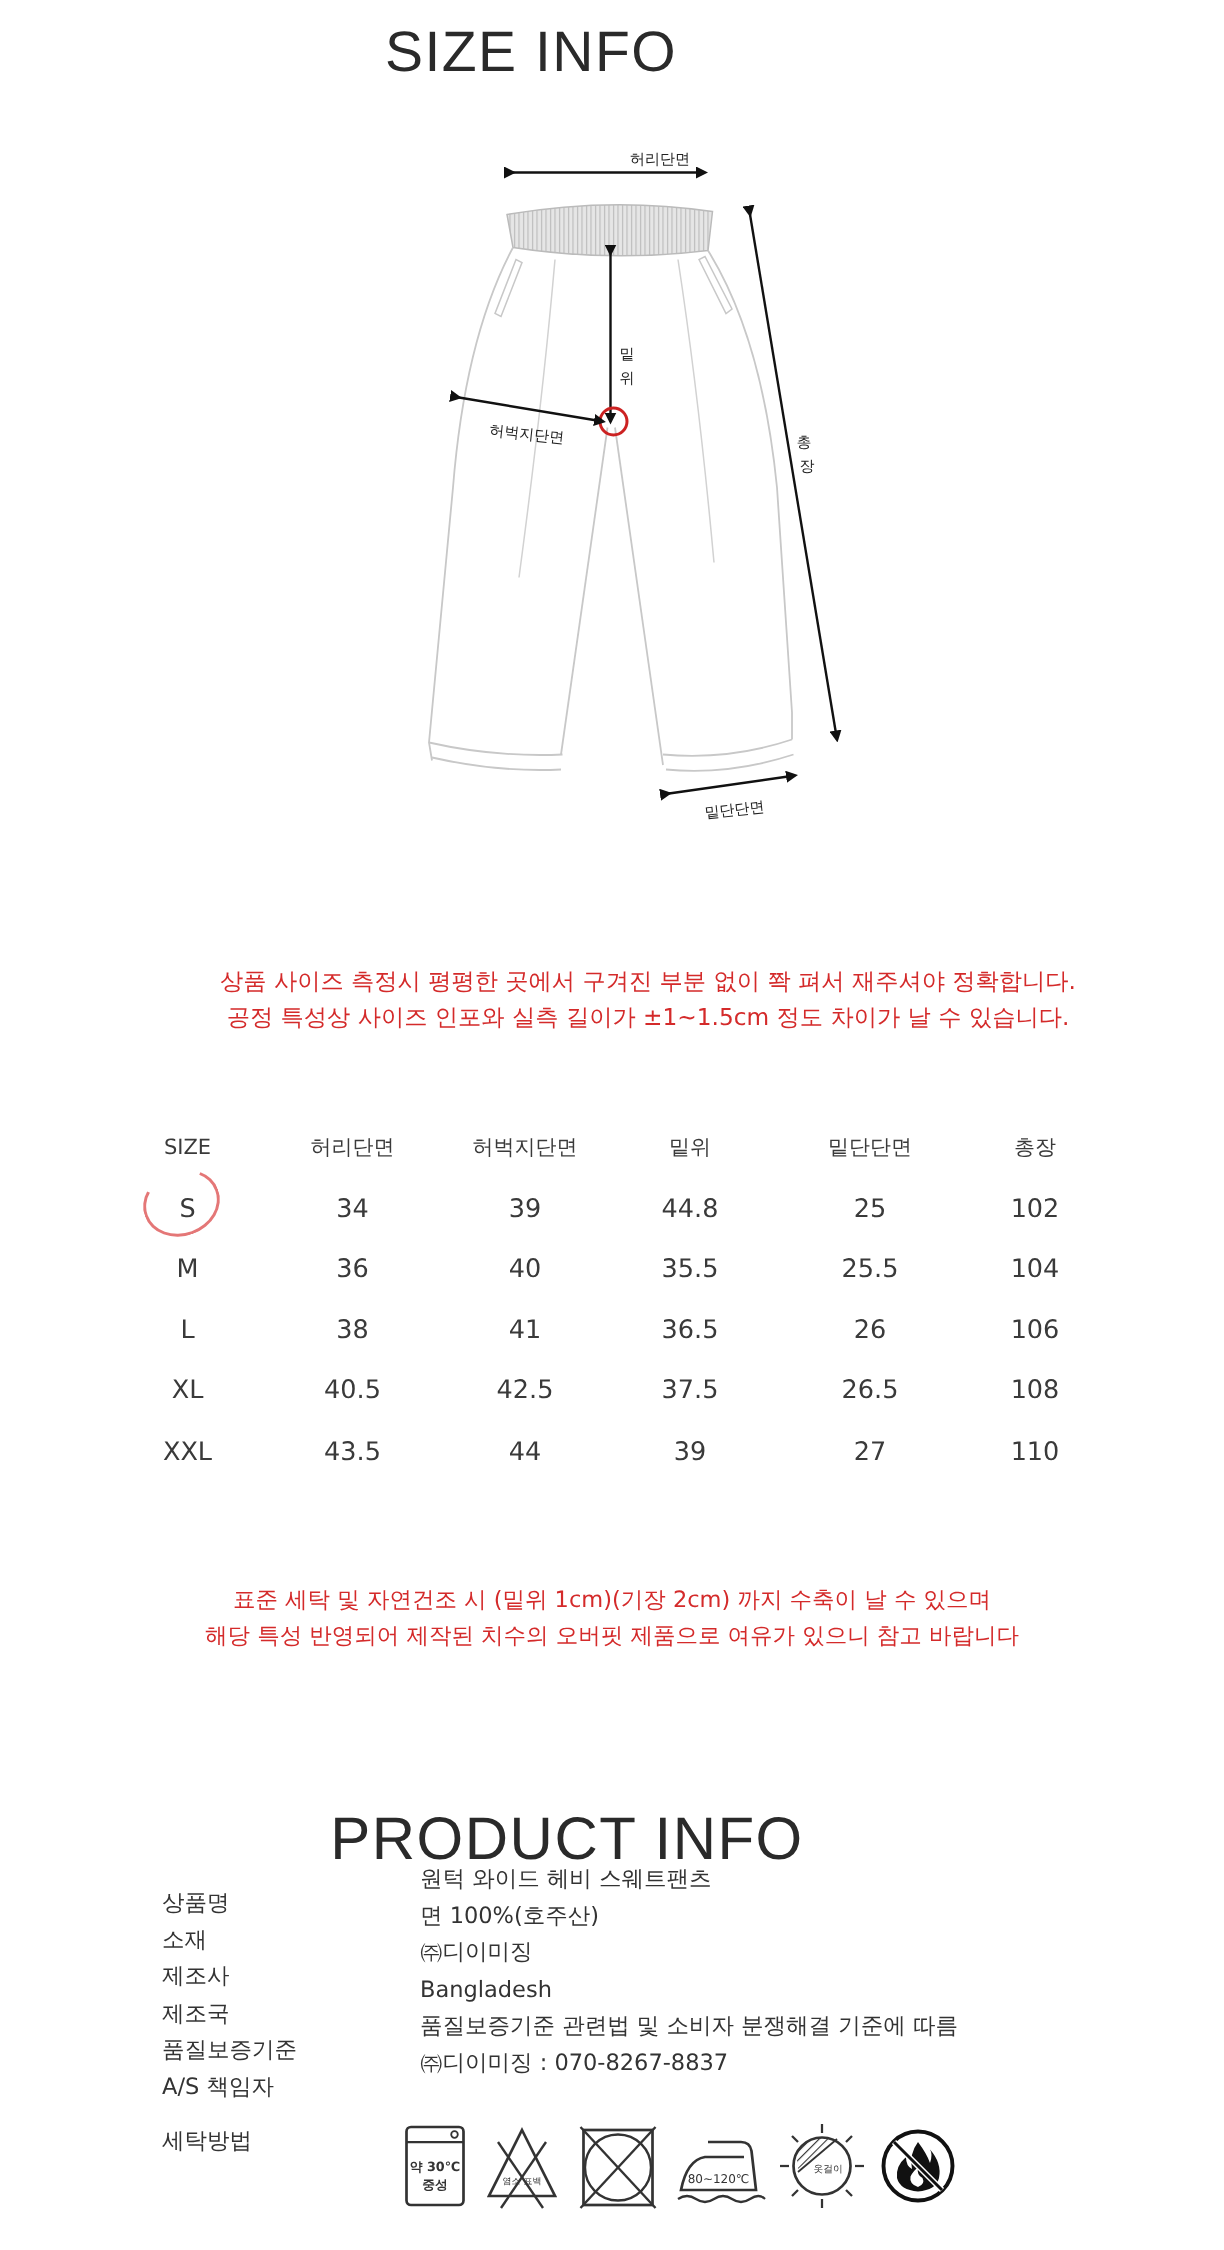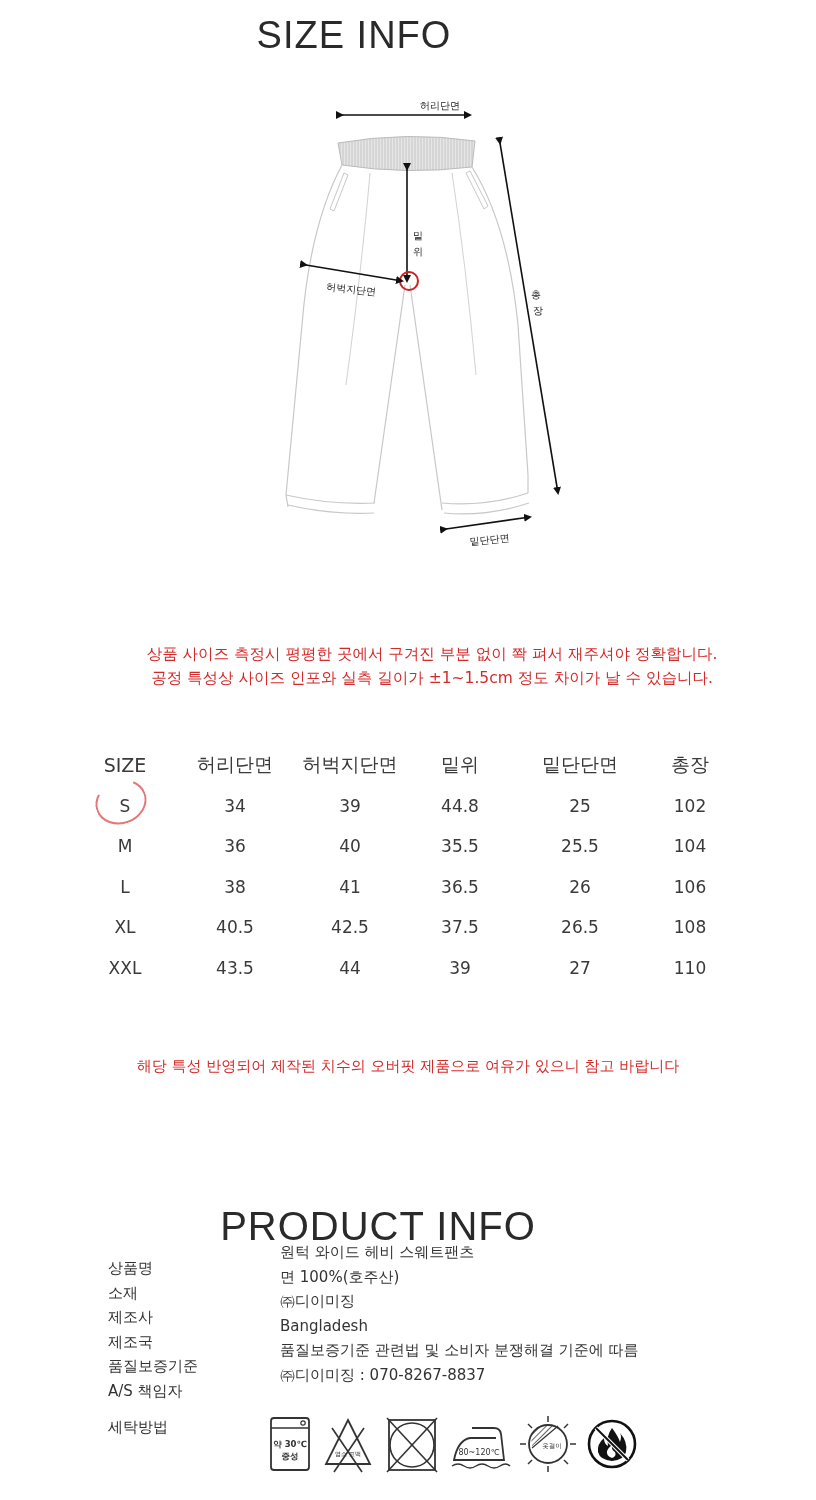--- a/index.html
+++ b/index.html
@@ -6,21 +6,21 @@
   body { width:816px; height:1500px; position:relative; overflow:hidden; font-family:"DejaVu Sans", sans-serif; color:#333; }
   .section-title { position:absolute; left:0; width:708px; text-align:center; font-family:Liberation Sans, sans-serif; font-weight:300; color:#2a2a2a; letter-spacing:1px; }
   #size-title { top:14px; font-size:38px; }
   #product-title { top:1204px; font-size:40px;margin-left:24px; }
   #diagram { position:absolute; left:270px; top:85px; width:300px; height:470px; }
   .notice { position:absolute; left:0; width:816px; text-align:center; color:#d42a2a; font-size:15.5px; line-height:24px; }
   #notice-1 { top:642px;padding-left:24px; }
   #notice-2 { top:1054px; font-size:15px; line-height:24px; }
   .size-table { position:absolute; top:745px; left:80px; width:660px; border-collapse:collapse; }
   .size-table td, .size-table th { font-weight:normal; font-size:17px; color:#3a3a3a; text-align:center; height:40.5px; padding:0; }
-  .size-table th { font-size:19px; }
+  .size-table th { font-size:14px; }
   .col0 { width:90px; } .col1{width:130px;} .col2{width:100px;} .col3{width:120px;} .col4{width:120px;} .col5{width:100px;}
   .circle-mark { position:absolute; left:95px; top:780px; width:48px; height:40px; border:2px solid #e06060; border-radius:50%; border-top-color:transparent; transform:rotate(-20deg); opacity:0.85; }
   .info-list { position:absolute; top:1243px; left:108px; }
   .info-row { position:relative; height:24.6px; font-size:15px; color:#333; white-space:nowrap; }
   .info-label { position:absolute; left:0; top:16px; }
   .info-value { position:absolute; left:148px; top:0;margin-left:24px; }
   .care-label { position:absolute; left:108px; top:1418px; font-size:15px; color:#333; }
   .care-icons { position:absolute; left:262px; top:1414px; height:60px; }
   .care-icon { position:absolute; top:0; width:56px; height:60px; }
 </style>
@@ -135,20 +135,21 @@
     <td>44</td>
     <td>39</td>
     <td>27</td>
     <td>110</td>
   </tr>
 </tbody>
   </table>
 <div class="circle-mark"></div>
 
 <div id="notice-2" class="notice">
+  <div>표준 세탁 및 자연건조 시 (밑위 1cm)(기장 2cm) 까지 수축이 날 수 있으며</div>
   <div>해당 특성 반영되어 제작된 치수의 오버핏 제품으로 여유가 있으니 참고 바랍니다</div>
 </div>
 
 <div id="product-title" class="section-title">PRODUCT INFO</div>
 
 <div class="info-list">
   <div class="info-row">
     <span class="info-label">상품명</span>
     <span class="info-value">원턱 와이드 헤비 스웨트팬츠</span>
   </div>

